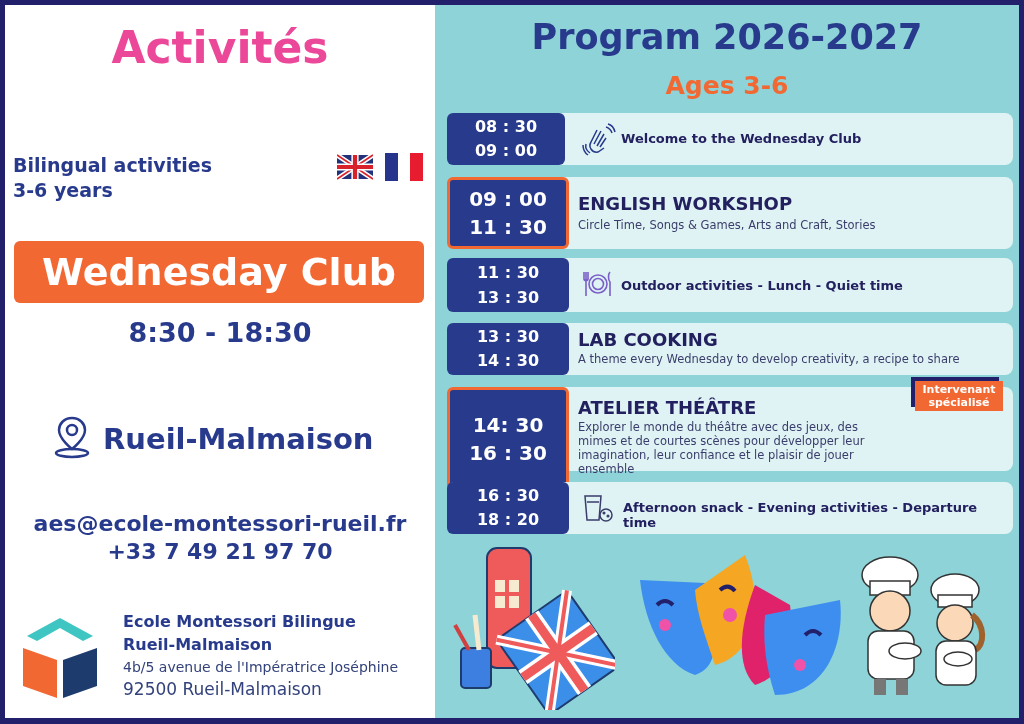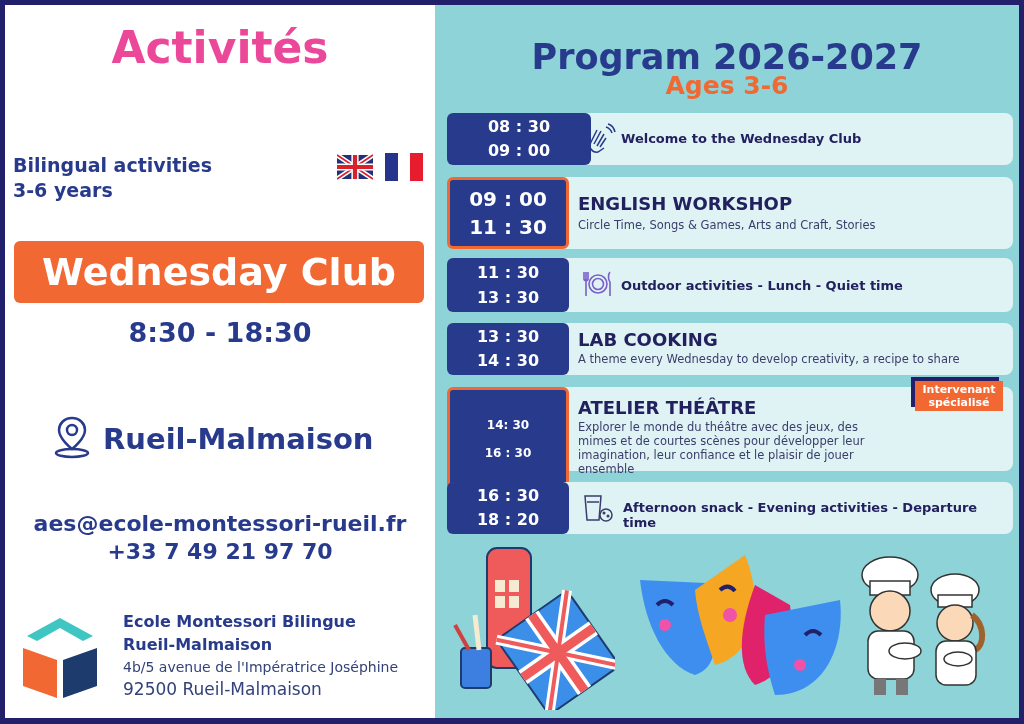--- a/index.html
+++ b/index.html
@@ -31,21 +31,21 @@
 
   .school { position: absolute; left: 14px; top: 603px; display: flex; gap: 22px; }
   .school .logo { width: 82px; height: 92px; position: relative; }
   .school .info { color: #283a8c; padding-top: 2px; }
   .school .name { font-weight: bold; font-size: 16px; line-height: 23px; }
   .school .addr { font-size: 14px; line-height: 22px; color: #33427a; }
   .school .city { font-size: 17px; line-height: 22px; color: #33427a; }
 
   
   .right { position: absolute; left: 435px; top: 5px; width: 584px; height: 713px; background: #8dd3d7; }
-  .prog-title { position: absolute; left: 0; width: 584px; top: 12px; text-align: center; color: #283a8c; font-weight: bold; font-size: 35px; margin-top: 20px; }
+  .prog-title { position: absolute; left: 0; width: 584px; top: 12px; text-align: center; color: #283a8c; font-weight: bold; font-size: 35px; }
   .ages { position: absolute; left: 0; width: 584px; top: 66px; text-align: center; color: #f26832; font-weight: bold; font-size: 25px; }
 
   .row { position: absolute; left: 12px; width: 566px; background: #dff3f4; border-radius: 8px; }
   .time { position: absolute; left: 0; top: 0; background: #283a8c; color: #ffffff; border-radius: 6px; font-weight: bold; text-align: center; display: flex; flex-direction: column; justify-content: center; }
   .time.hl { border: 3px solid #f26832; }
   .row .label { position: absolute; color: #23205f; font-weight: bold; font-size: 13px; }
   .row .heading { position: absolute; color: #23205f; font-weight: bold; font-size: 18px; }
   .row .desc { position: absolute; color: #3a3d6b; font-size: 11.5px; line-height: 14px; }
   .icon { position: absolute; }
 
@@ -119,21 +119,21 @@
         <div class="city">92500 Rueil-Malmaison</div>
       </div>
     </div>
   </div>
 
   <div class="right">
     <div class="prog-title">Program 2026-2027</div>
     <div class="ages">Ages 3-6</div>
 
     <div class="row" style="top:108px;height:52px;">
-      <div class="time" style="width:144px;height:52px;font-size:16px;line-height:24px;">
+      <div class="time" style="width:118px;height:52px;font-size:16px;line-height:24px;">
         <div>08 : 30</div>
         <div>09 : 00</div>
       </div>
       <span class="icon" style="left:135px;top:9px;">
         <svg width="34" height="34" viewBox="0 0 34 34" fill="none" stroke="#283a8c" stroke-width="1.5">
           <path d="M9 20 L15 8 M12 22 L19 9 M15 24 L22 12 M18 25 L24 16 M9 20 C6 25 10 31 16 30 L22 26"></path>
           <path d="M24 5 C27 6 29 8 30 11 M26 2 C30 3 32 6 33 10"></path>
           <path d="M4 22 C3 26 5 29 8 31 M1 23 C1 28 3 31 6 33"></path>
         </svg>
       </span>
@@ -168,21 +168,21 @@
     <div class="row" style="top:318px;height:52px;">
       <div class="time" style="width:122px;height:52px;font-size:16px;line-height:24px;">
         <div>13 : 30</div>
         <div>14 : 30</div>
       </div>
       <div class="heading" style="left:131px;top:6px;">LAB COOKING</div>
       <div class="desc" style="left:131px;top:29px;">A theme every Wednesday to develop creativity, a recipe to share</div>
     </div>
 
     <div class="row" style="top:382px;height:84px;">
-      <div class="time hl" style="width:122px;height:104px;font-size:12px;line-height:28px;text-align:center;">
+      <div class="time hl" style="width:122px;height:104px;font-size:20px;line-height:28px;text-align:center;">
         <div>14: 30</div>
         <div>16 : 30</div>
       </div>
       <div class="heading" style="left:131px;top:10px;">ATELIER THÉÂTRE</div>
       <div class="desc" style="left:131px;top:33px;width:320px;">Explorer le monde du théâtre avec des jeux, des mimes et de courtes scènes pour développer leur imagination, leur confiance et le plaisir de jouer ensemble</div>
       <div class="badge">
         <div class="shadow"></div>
         <div class="front">
           <div>Intervenant</div>
           <div>spécialisé</div>

